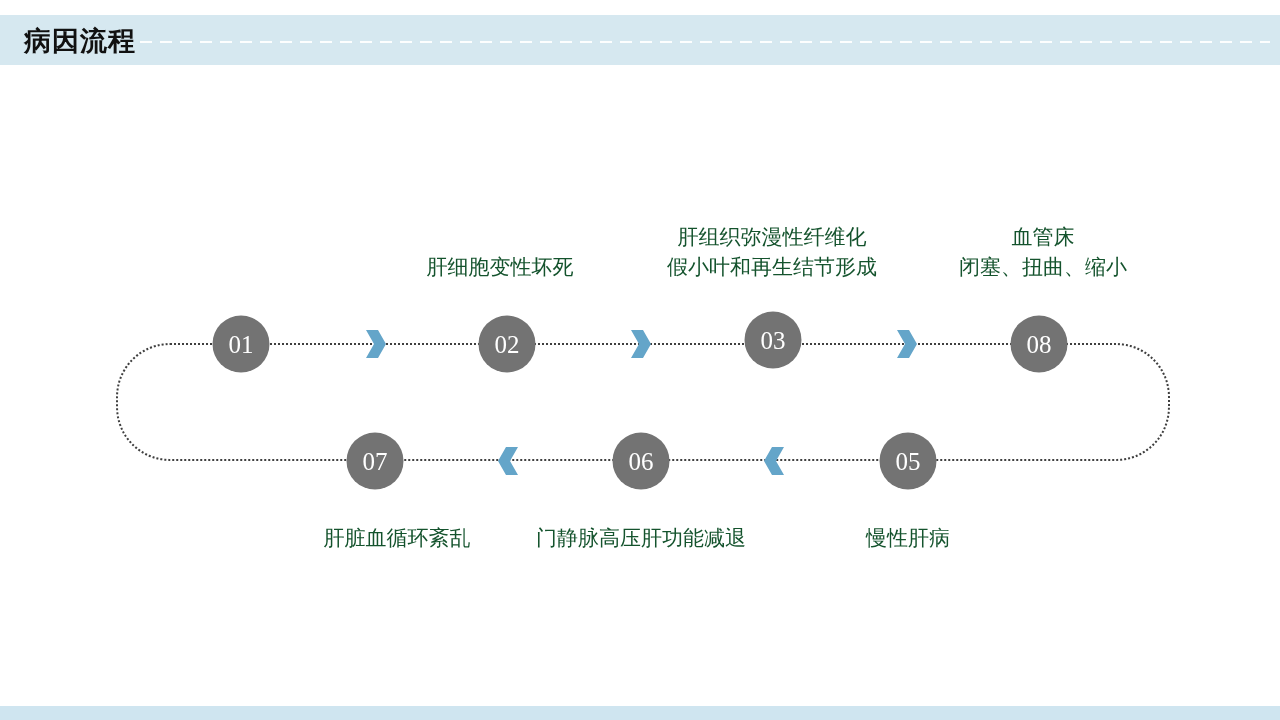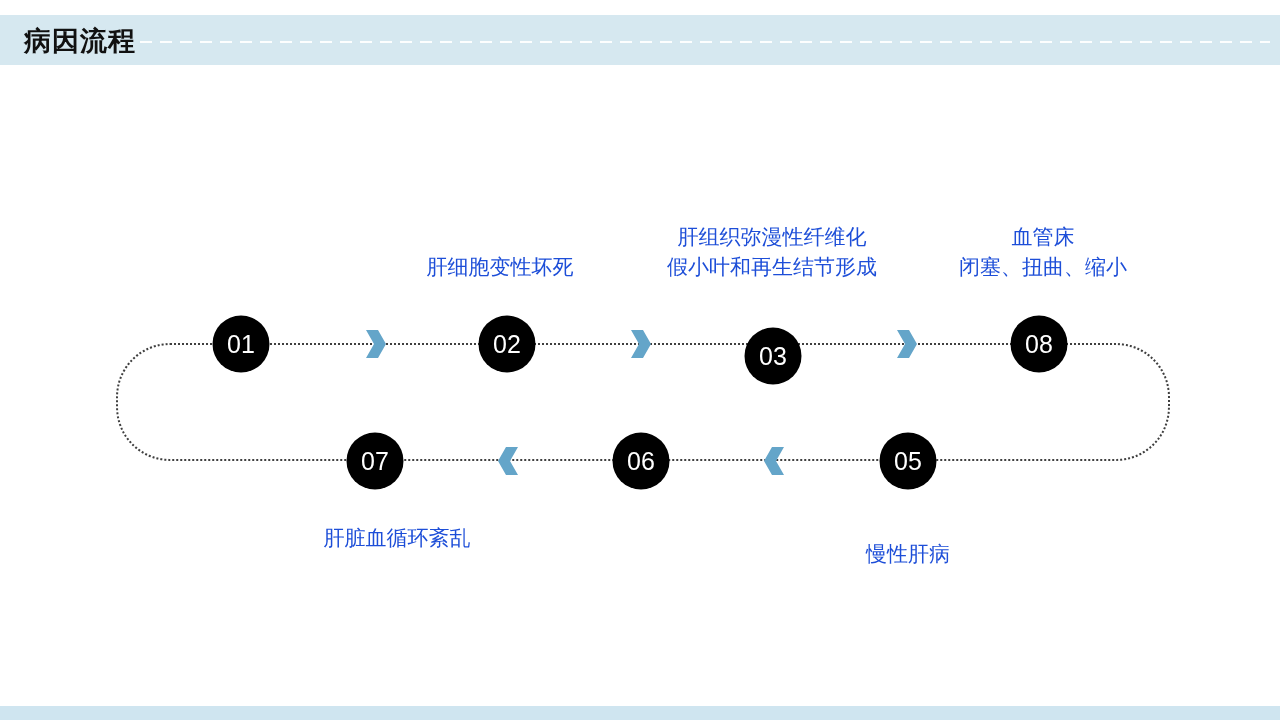--- a/index.html
+++ b/index.html
@@ -28,28 +28,28 @@
     background:#cfe5f0;
   }
   
   .loop-path {
     position:absolute; left:116px; top:343px; width:1054px; height:118px;
     box-sizing:border-box; border:2px dotted #3f3f3f; border-radius:54px;
   }
   
   .num-circle {
     position:absolute; width:57px; height:57px; border-radius:50%;
-    background:#000000; color:#ffffff;
+    background:#737373; color:#ffffff;
     display:flex; align-items:center; justify-content:center;
-    font-size:25px; font-family:Liberation Sans, sans-serif;
+    font-size:25px; font-family:Liberation Serif, serif;
     transform:translate(-50%,-50%);
   }
   
   .step-label {
-    position:absolute; font-size:21px; color:#1d4ed8; line-height:30px;
+    position:absolute; font-size:21px; color:#14532d; line-height:30px;
     white-space:pre-line; text-align:center; transform:translateX(-50%);
   }
   .step-label.left-align {
     transform:none; text-align:left;
   }
   
   .chev {
     position:absolute; width:20px; height:28px;
     transform:translate(-50%,-50%);
   }
@@ -61,34 +61,35 @@
 
   <div class="header-bar">
     <div class="slide-title">病因流程</div>
     <div class="title-dash"></div>
   </div>
 
   <div class="loop-path"></div>
 
   <div class="num-circle" style="left:241px; top:344px;">01</div>
   <div class="num-circle" style="left:507px; top:344px;">02</div>
-  <div class="num-circle" style="left:773px; top:356px;">03</div>
+  <div class="num-circle" style="left:773px; top:340px;">03</div>
   <div class="num-circle" style="left:1039px; top:344px;">08</div>
 
   <div class="num-circle" style="left:908px; top:461px;text-align:center;">05</div>
   <div class="num-circle" style="left:641px; top:461px;">06</div>
   <div class="num-circle" style="left:375px; top:461px;">07</div>
 
   <div class="step-label" style="left:500px; top:252px;">肝细胞变性坏死</div>
   <div class="step-label" style="left:772px; top:222px;">肝组织弥漫性纤维化
 假小叶和再生结节形成</div>
   <div class="step-label" style="left:1043px; top:222px;">血管床
 闭塞、扭曲、缩小</div>
 
-  <div class="step-label" style="left:908px; top:523px;margin-top:16px;">慢性肝病</div>
+  <div class="step-label" style="left:908px; top:523px;">慢性肝病</div>
+  <div class="step-label" style="left:641px; top:523px;">门静脉高压肝功能减退</div>
   <div class="step-label" style="left:373px; top:523px;margin-left:24px;">肝脏血循环紊乱</div>
 
   <svg class="chev" style="left:376px; top:344px;" viewBox="0 0 20 28">
     <polygon points="0,0 12,0 20,14 12,28 0,28 8,14" fill="#64a5c9"></polygon>
   </svg>
   <svg class="chev" style="left:641px; top:344px;" viewBox="0 0 20 28">
     <polygon points="0,0 12,0 20,14 12,28 0,28 8,14" fill="#64a5c9"></polygon>
   </svg>
   <svg class="chev" style="left:907px; top:344px;" viewBox="0 0 20 28">
     <polygon points="0,0 12,0 20,14 12,28 0,28 8,14" fill="#64a5c9"></polygon>

